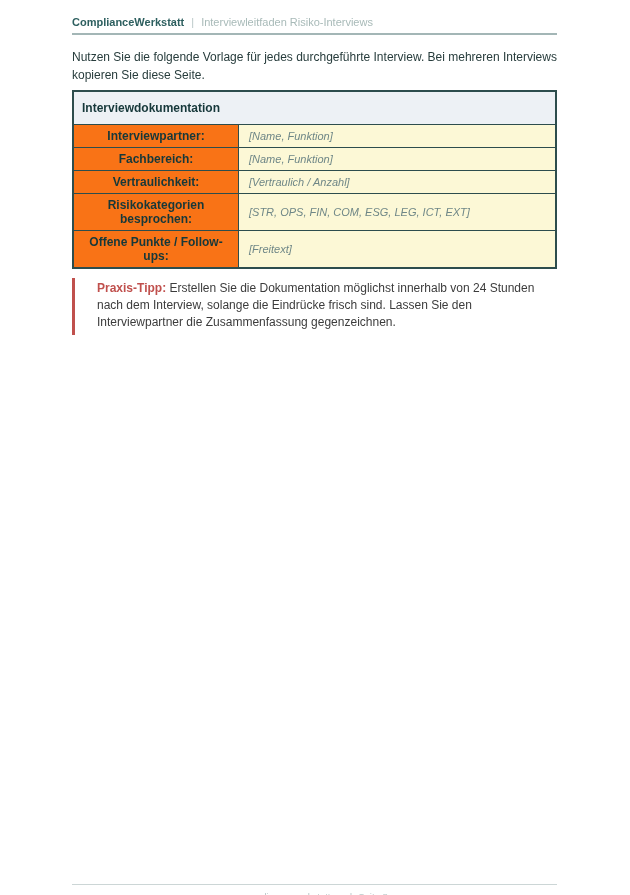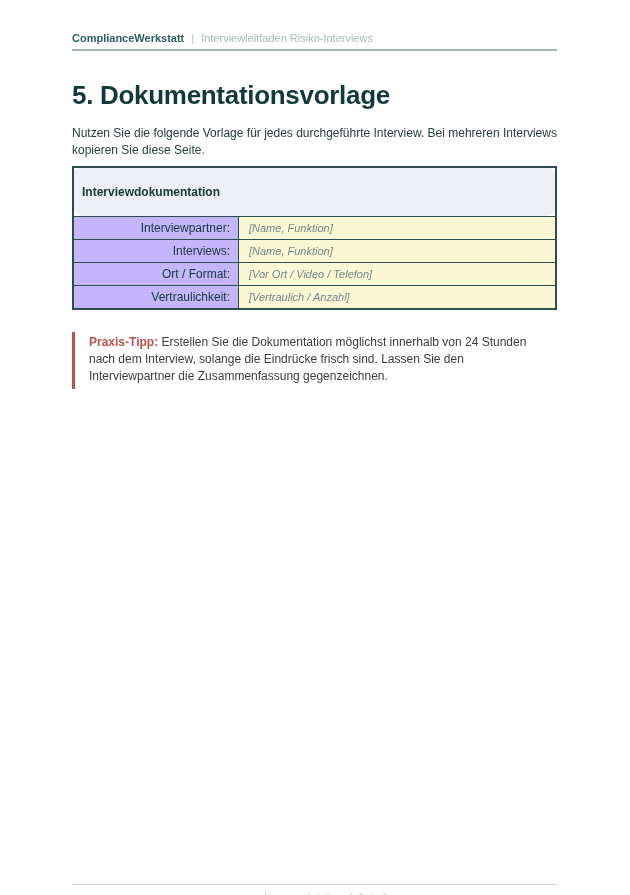--- a/index.html
+++ b/index.html
@@ -10,21 +10,21 @@
     overflow: hidden;
     font-family: "Liberation Sans", "DejaVu Sans", sans-serif;
     -webkit-font-smoothing: antialiased;
   }
   .content {
     position: absolute;
     left: 72px; width: 485px; top: 0;
   }
   
   .page-header {
-    padding-top: 32px;
+    padding-top: 16px;
     display: flex;
     align-items: baseline;
     gap: 7px;
     font-size: 11px;
     border-bottom: 2px solid #a3b6b6;
     padding-bottom: 5px;
   }
   .brand { font-weight: bold; color: #2d5f5f; }
   .hdr-sep { color: #b9c6c6; }
   .hdr-subtitle { color: #a8bab8; }
@@ -53,46 +53,45 @@
   table.doc-table th, table.doc-table td {
     border: 1px solid #2d4d4d;
     vertical-align: middle;
   }
   .tbl-header-cell {
     background: #edf1f5;
     text-align: left;
     font-size: 12px;
     font-weight: bold;
     color: #16383a;
-    padding: 17px 8px;
-    border-radius: 10px;
+    padding: 9px 8px;
   }
   .label-cell {
     width: 148px;
-    background: #c4b5fd;
+    background: #f97316;
     font-size: 12px;
     line-height: 14px;
-    font-weight: normal;
+    font-weight: bold;
     color: #16383a;
-    text-align: right;
+    text-align: center;
     padding: 4px 8px;
   }
   .value-cell {
     background: #fcf8d6;
     font-size: 11px;
     font-style: italic;
     color: #6f8787;
     padding: 4px 10px;
     margin-left: 48px;
   }
   
   .tip-box {
-    margin-top: 22px;
+    margin-top: 9px;
     border-left: 3px solid #c0504d;
-    padding: 2px 4px 4px 14px;
+    padding: 2px 4px 4px 22px;
     font-size: 12px;
     line-height: 17px;
     color: #3c3c3c;
   }
   .tip-label { font-weight: bold; color: #c0504d; }
   
   .page-footer {
     position: absolute;
     left: 72px; right: 73px;
     top: 884px;
@@ -112,46 +111,49 @@
 <body>
 
 <div class="content">
 
   <div class="page-header">
     <span class="brand">ComplianceWerkstatt</span>
     <span class="hdr-sep">|</span>
     <span class="hdr-subtitle">Interviewleitfaden Risiko-Interviews</span>
   </div>
 
-  <div class="page-title">5. Dokumentationsvorlage</div>
 
   <div class="intro">Nutzen Sie die folgende Vorlage für jedes durchgeführte Interview. Bei mehreren Interviews kopieren Sie diese Seite.</div>
 
   <table class="doc-table">
     <thead>
       <tr>
         <th class="tbl-header-cell" colspan="2">Interviewdokumentation</th>
       </tr>
     </thead>
     <tbody>
         <tr>
           <td class="label-cell">Interviewpartner:</td>
           <td class="value-cell">[Name, Funktion]</td>
         </tr>
         <tr>
-          <td class="label-cell">Interviews:</td>
+          <td class="label-cell">Fachbereich:</td>
           <td class="value-cell">[Name, Funktion]</td>
-        </tr>
-        <tr>
-          <td class="label-cell">Ort / Format:</td>
-          <td class="value-cell">[Vor Ort / Video / Telefon]</td>
         </tr>
         <tr>
           <td class="label-cell">Vertraulichkeit:</td>
           <td class="value-cell">[Vertraulich / Anzahl]</td>
+        </tr>
+        <tr>
+          <td class="label-cell">Risikokategorien besprochen:</td>
+          <td class="value-cell">[STR, OPS, FIN, COM, ESG, LEG, ICT, EXT]</td>
+        </tr>
+        <tr>
+          <td class="label-cell">Offene Punkte / Follow-ups:</td>
+          <td class="value-cell">[Freitext]</td>
         </tr>
       </tbody>
   </table>
 
   <div class="tip-box">
     <span class="tip-label">Praxis-Tipp:</span>
     <span>Erstellen Sie die Dokumentation möglichst innerhalb von 24 Stunden nach dem Interview, solange die Eindrücke frisch sind. Lassen Sie den Interviewpartner die Zusammenfassung gegenzeichnen.</span>
   </div>
 
 </div>

